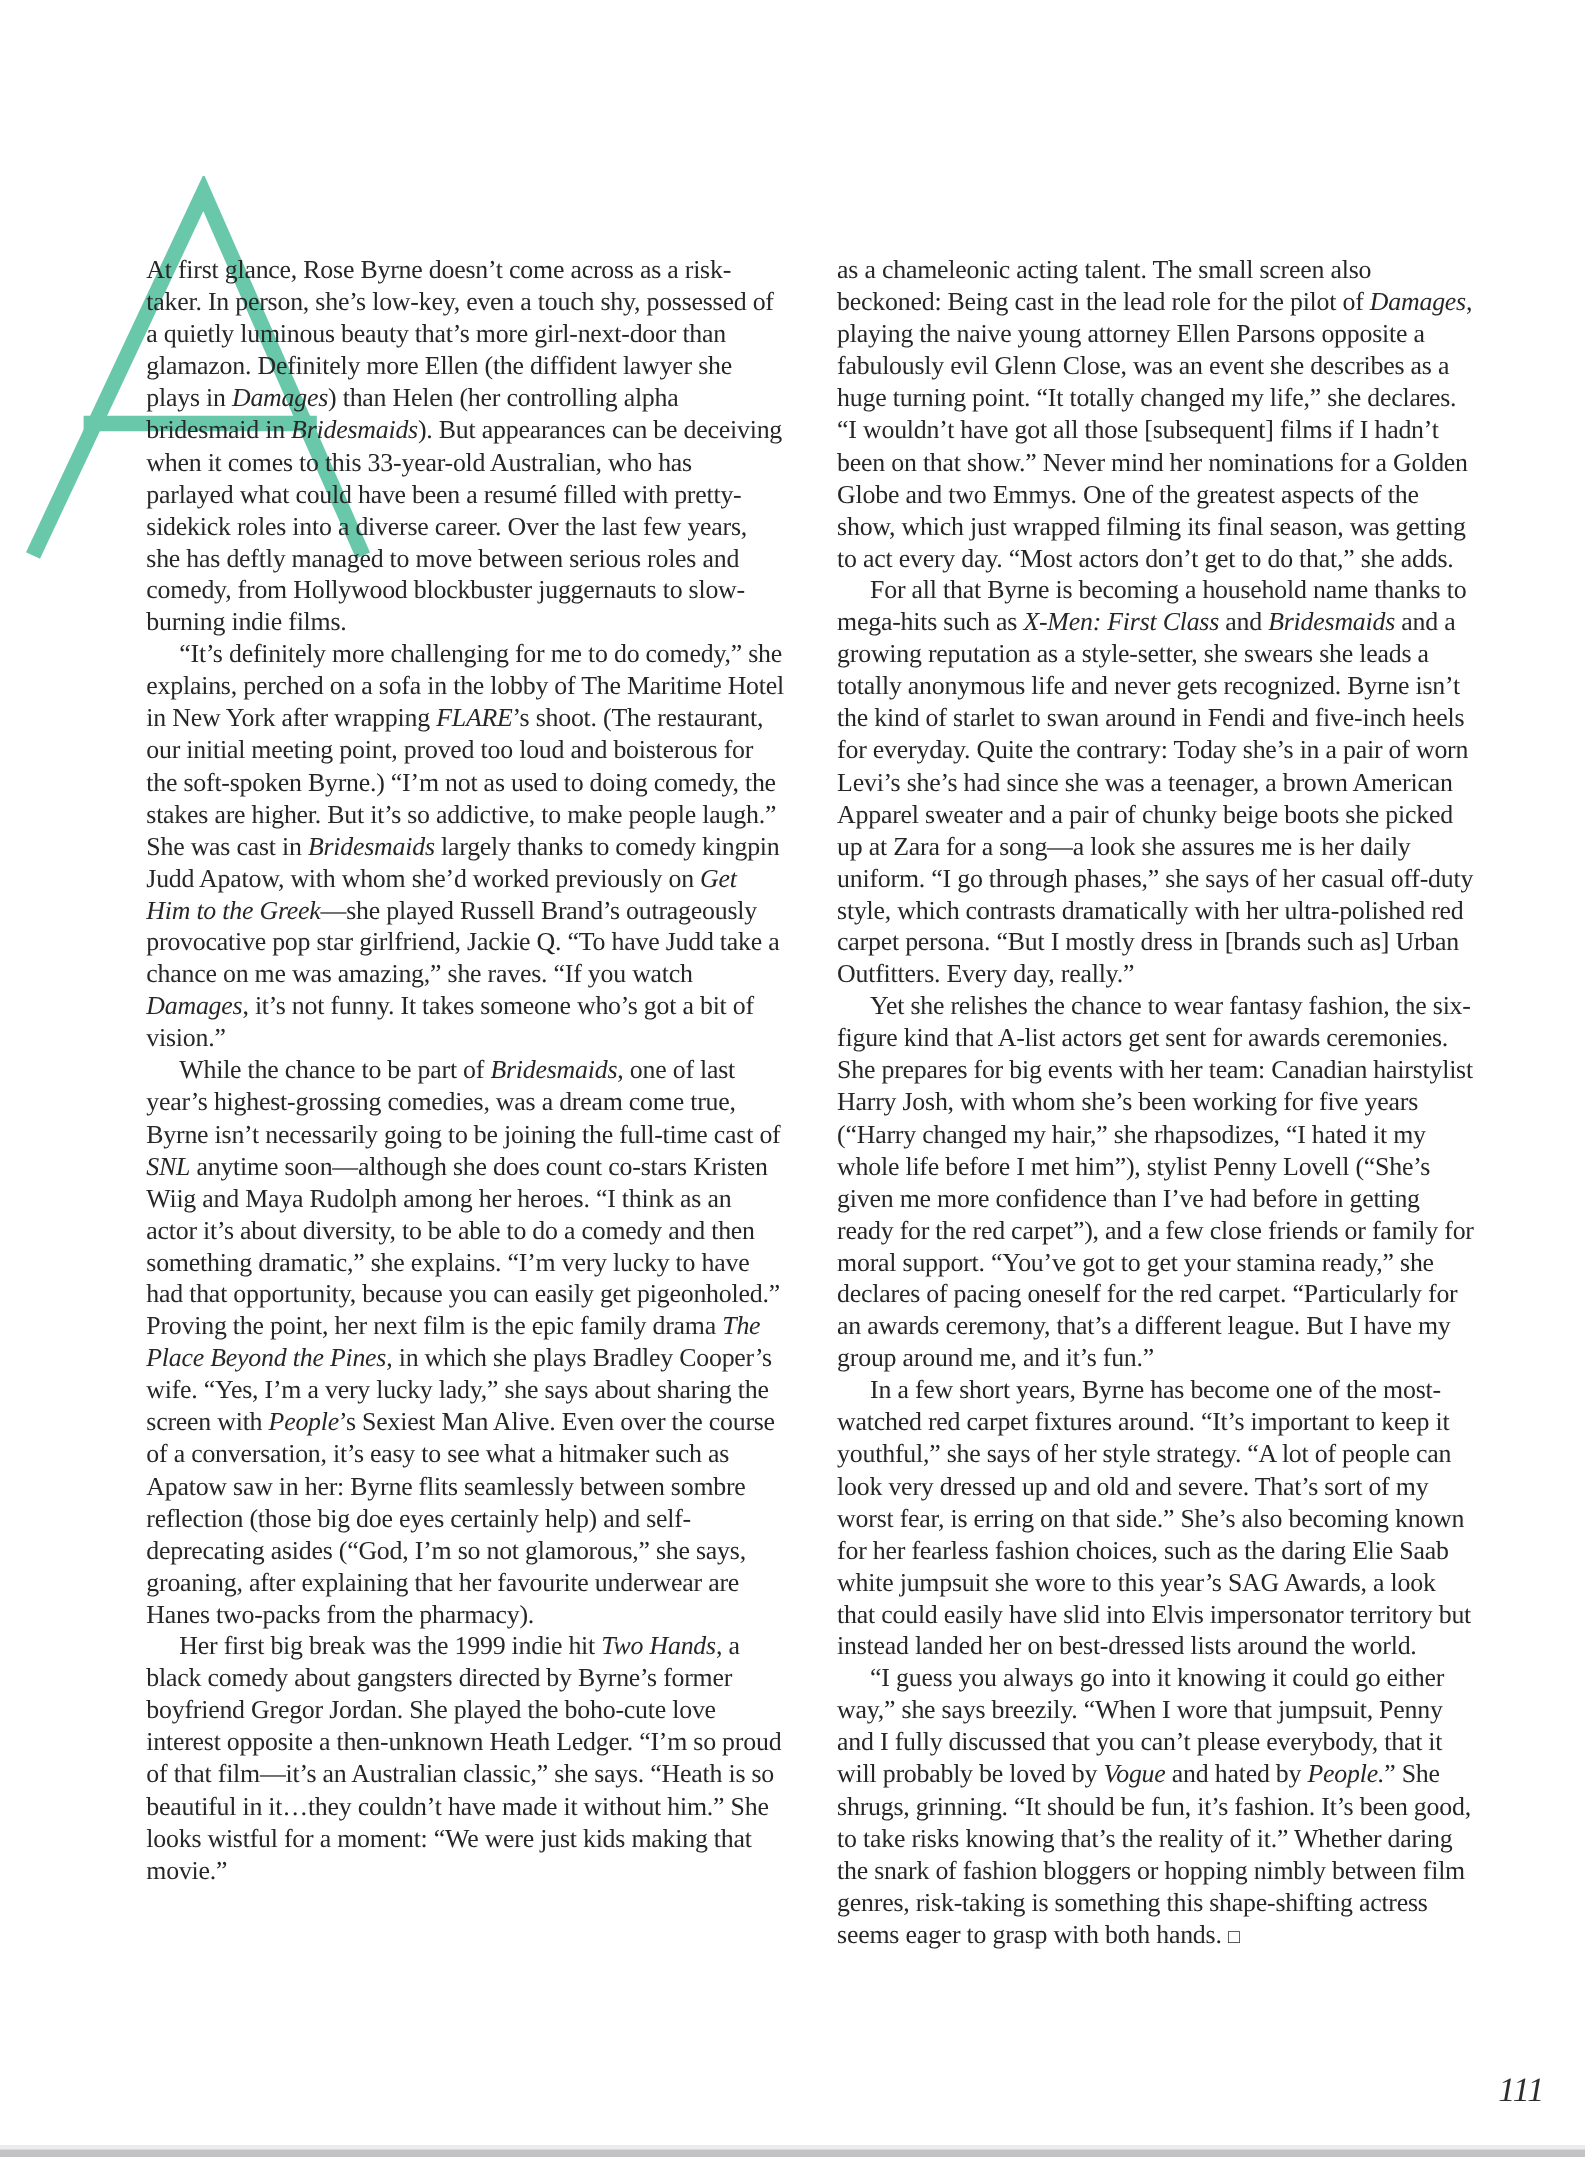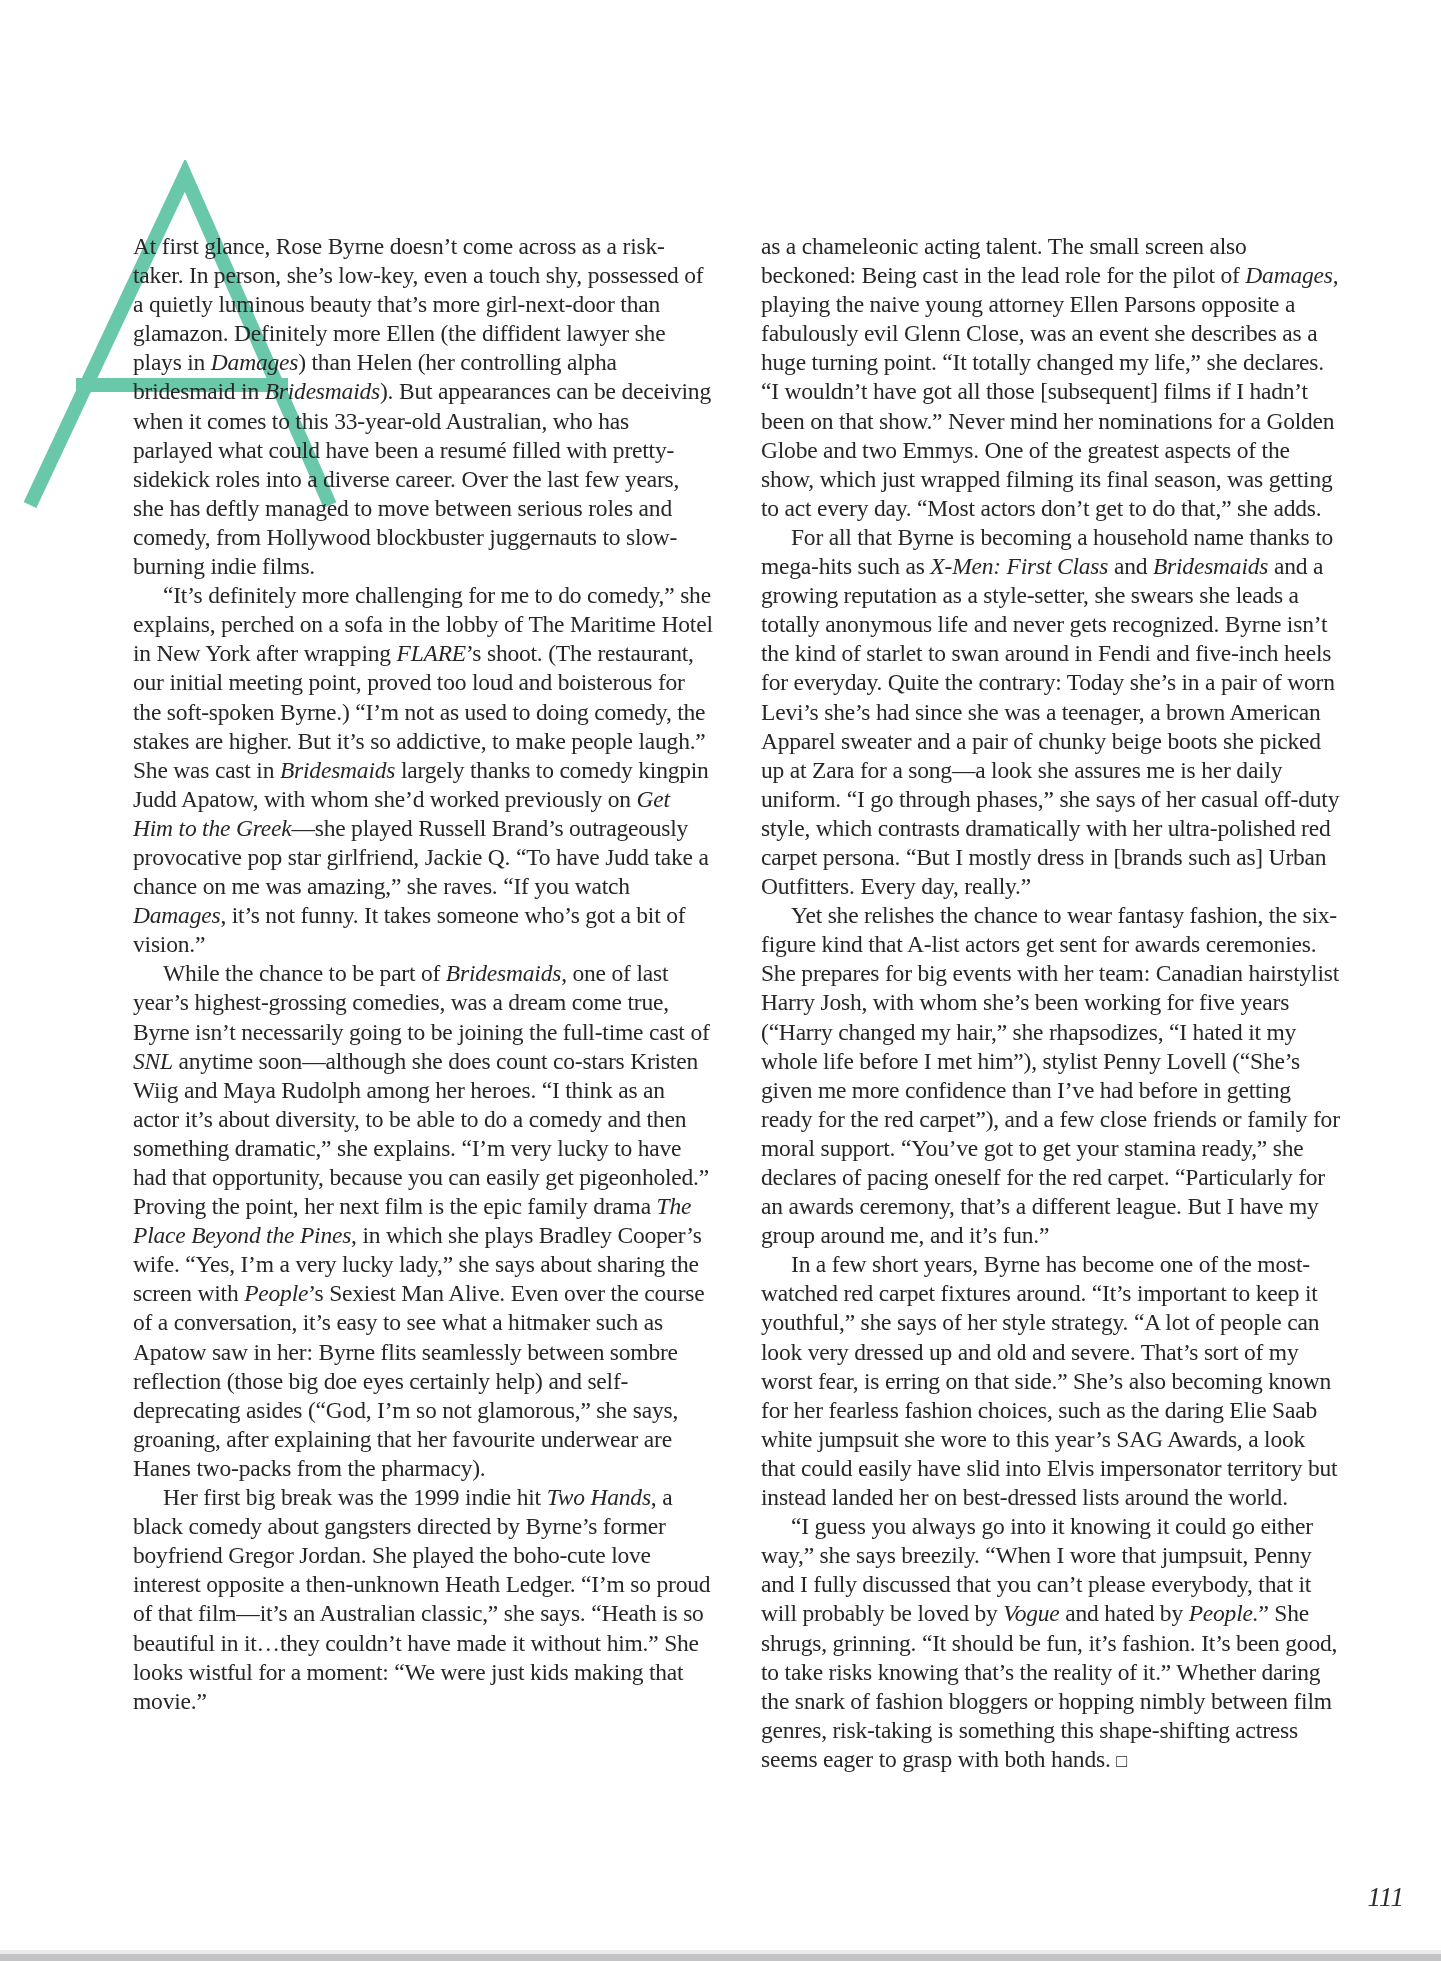--- a/index.html
+++ b/index.html
@@ -27,21 +27,21 @@
     color:#272727;
     text-align:left;
   }
   .col p { margin:0; }
   .col p.indent { text-indent:30px; }
   .col em { font-style:italic; }
   .endmark { font-size:18px; letter-spacing:0; }
   .page-number {
     position:absolute; top:1882px; right:42px;
     font-style:italic;
-    font-size:27px;
+    font-size:31px;
     color:#2d2d2d;
     z-index:2;
   }
   .footer-bar { position:absolute; left:0; bottom:0; width:100%; z-index:3; }
   .footer-strip-top { height:4px; }
   .footer-strip-bottom { height:7px; }
 </style>
 </head>
 <body>
 

